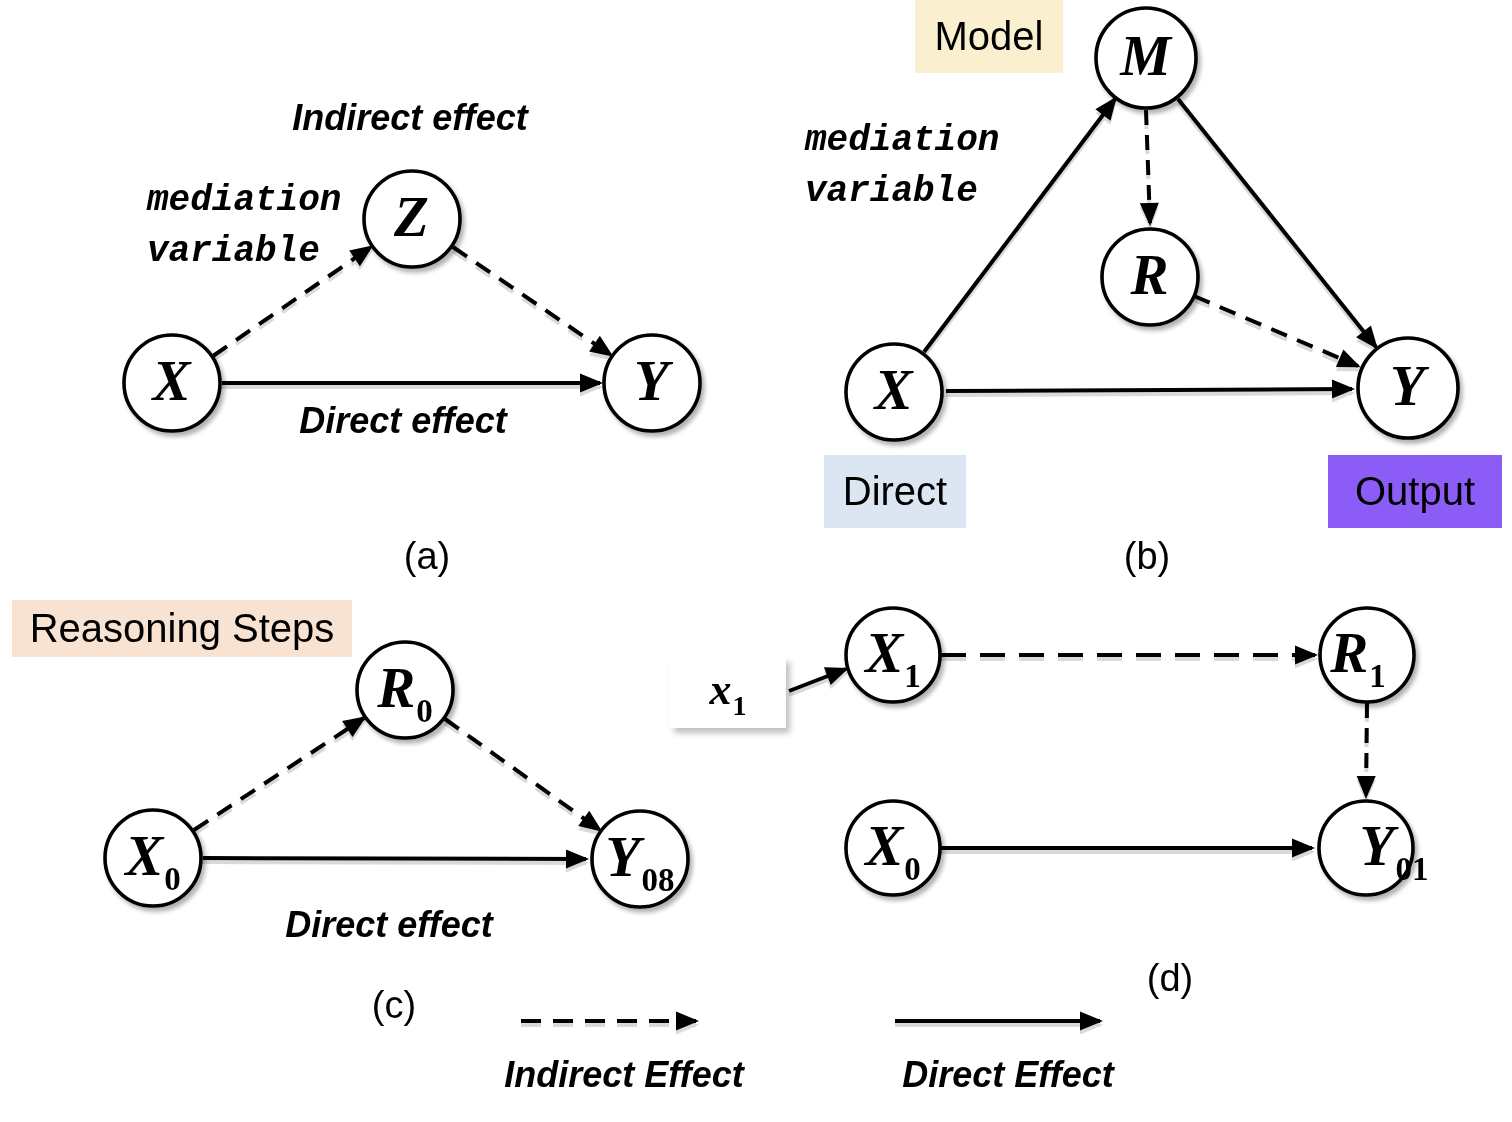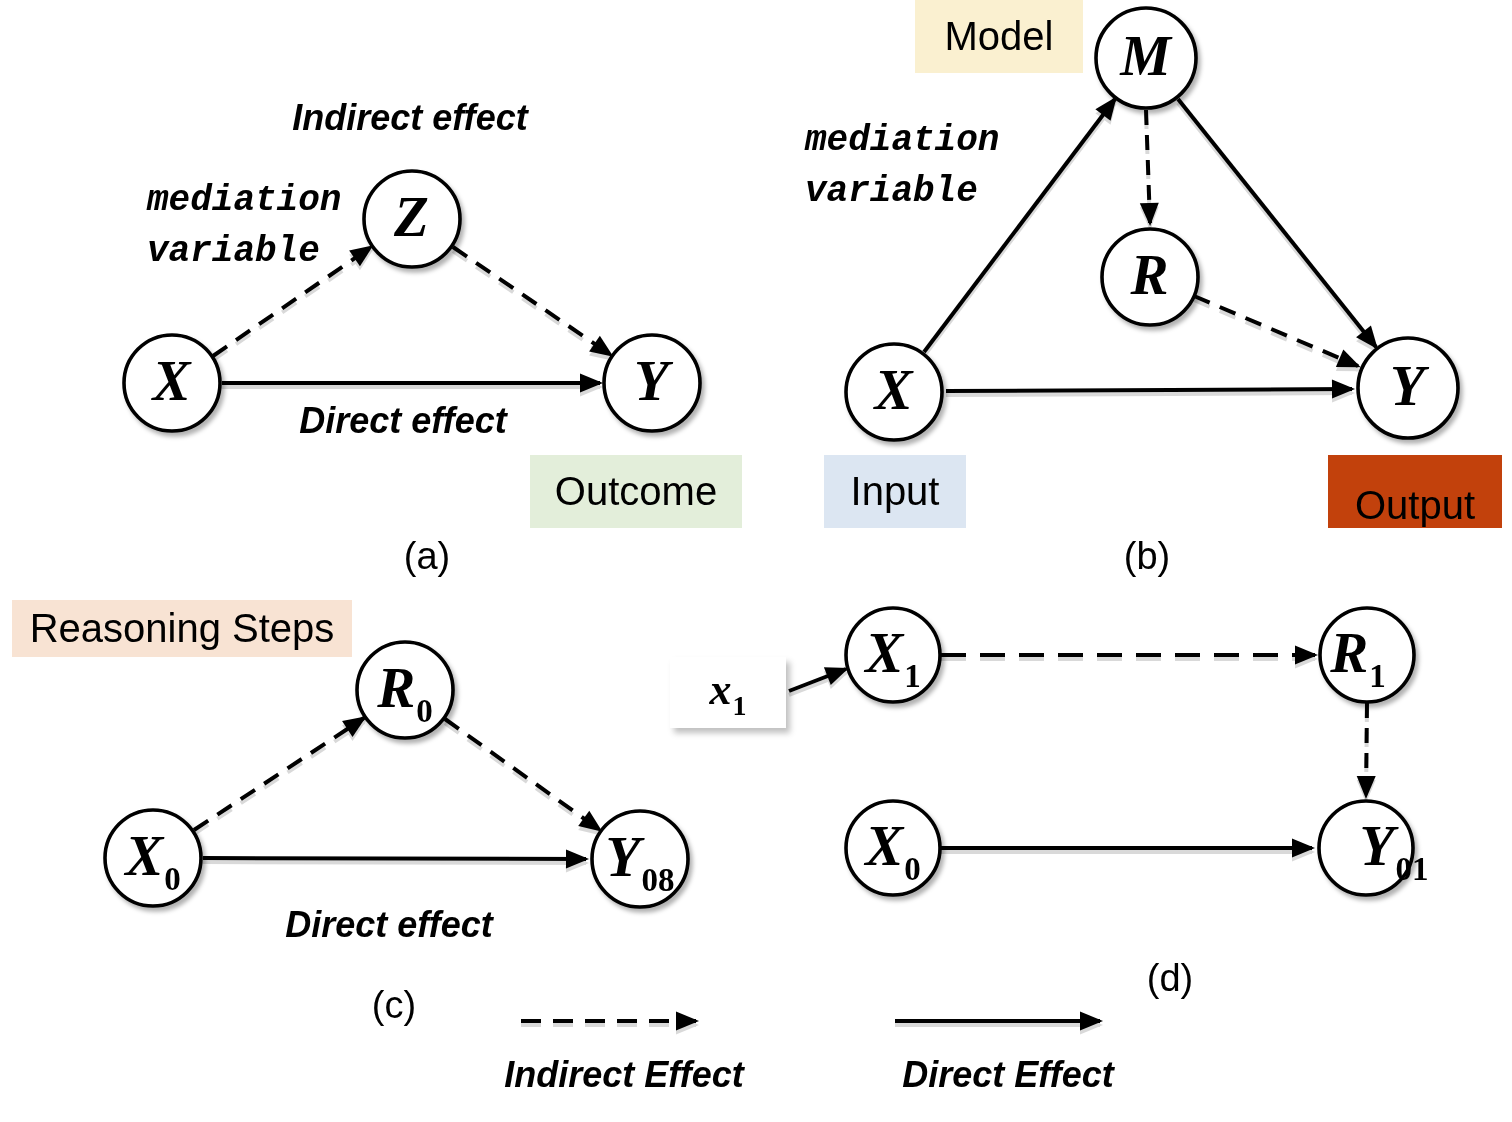--- a/index.html
+++ b/index.html
@@ -92,26 +92,23 @@
   <div class="lbl node-lbl" style="left:172px;top:385px;">
     <span class="m">X</span><span class="s"></span>
   </div>
   <div class="lbl node-lbl" style="left:412px;top:221px;">
     <span class="m">Z</span><span class="s"></span>
   </div>
   <div class="lbl node-lbl" style="left:652px;top:385px;">
     <span class="m">Y</span><span class="s"></span>
   </div>
 
-  <div class="tagbox" style="left: 530px; top: 455px; width: 212px; height: 73px; background: rgb(227, 238, 218);">
-    <span>Outcome</span>
-  </div>
   <div class="lbl cap" style="left:427px;top:556px;">(a)</div>
 
-  <div class="tagbox" style="left: 915px; top: 0px; width: 168px; height: 73px; background: rgb(250, 240, 208);">
+  <div class="tagbox" style="left: 915px; top: 0px; width: 148px; height: 73px; background: rgb(250, 240, 208);">
     <span>Model</span>
   </div>
   <div class="lbl ann two-line" style="left:805px;top:166px;">
     <div>mediation</div>
     <div>variable</div>
   </div>
 
   <div class="lbl node-lbl" style="left:894px;top:394px;">
     <span class="m">X</span><span class="s"></span>
   </div>
@@ -119,23 +116,23 @@
     <span class="m">M</span><span class="s"></span>
   </div>
   <div class="lbl node-lbl" style="left:1150px;top:279px;">
     <span class="m">R</span><span class="s"></span>
   </div>
   <div class="lbl node-lbl" style="left:1408px;top:390px;">
     <span class="m">Y</span><span class="s"></span>
   </div>
 
   <div class="tagbox" style="left: 824px; top: 455px; width: 142px; height: 73px; background: rgb(220, 230, 242);">
-    <span>Input</span>
+    <span>Direct</span>
   </div>
-  <div class="tagbox" style="left: 1328px; top: 455px; width: 174px; height: 73px; background: #c2410c; align-items: flex-end;">
+  <div class="tagbox" style="left: 1328px; top: 455px; width: 174px; height: 73px; background: #8b5cf6;">
     <span>Output</span>
   </div>
   <div class="lbl cap" style="left:1147px;top:556px;">(b)</div>
 
   <div class="tagbox" style="left: 12px; top: 600px; width: 340px; height: 57px; background: rgb(248, 227, 211);">
     <span>Reasoning Steps</span>
   </div>
   <div class="lbl ann" style="left:389px;top:925px;">Direct effect</div>
 
   <div class="lbl node-lbl" style="left:153px;top:860px;">

